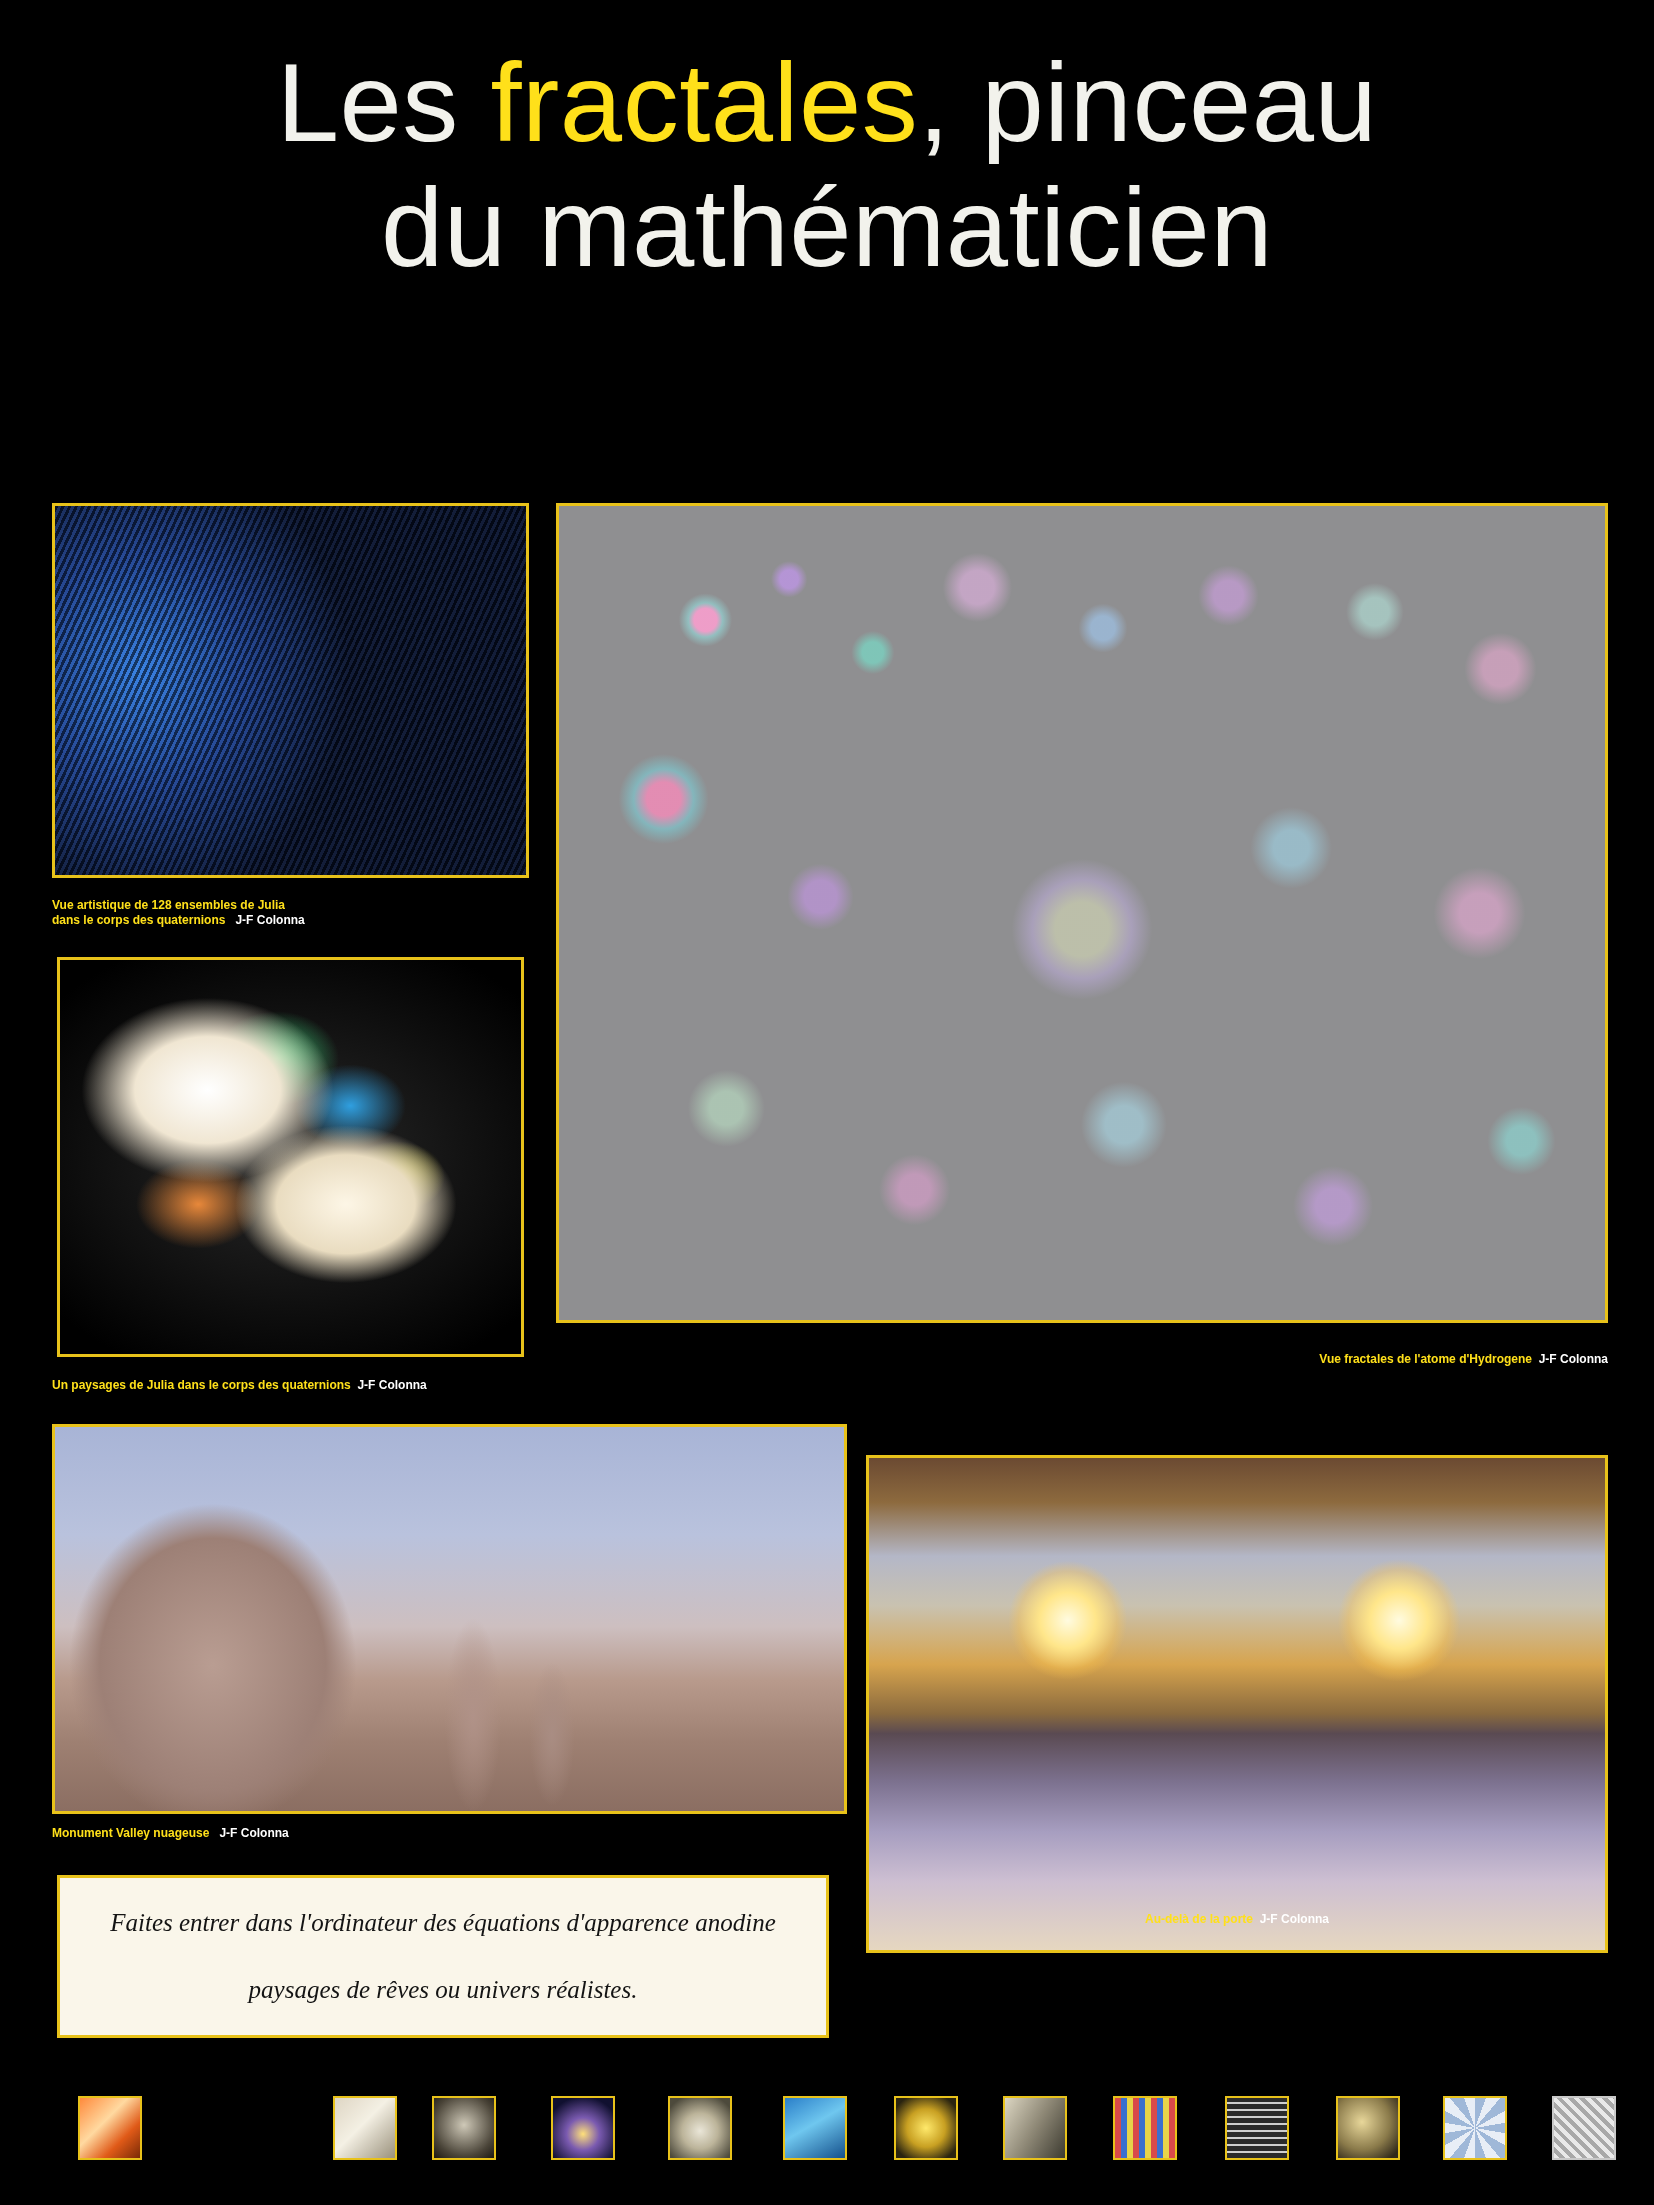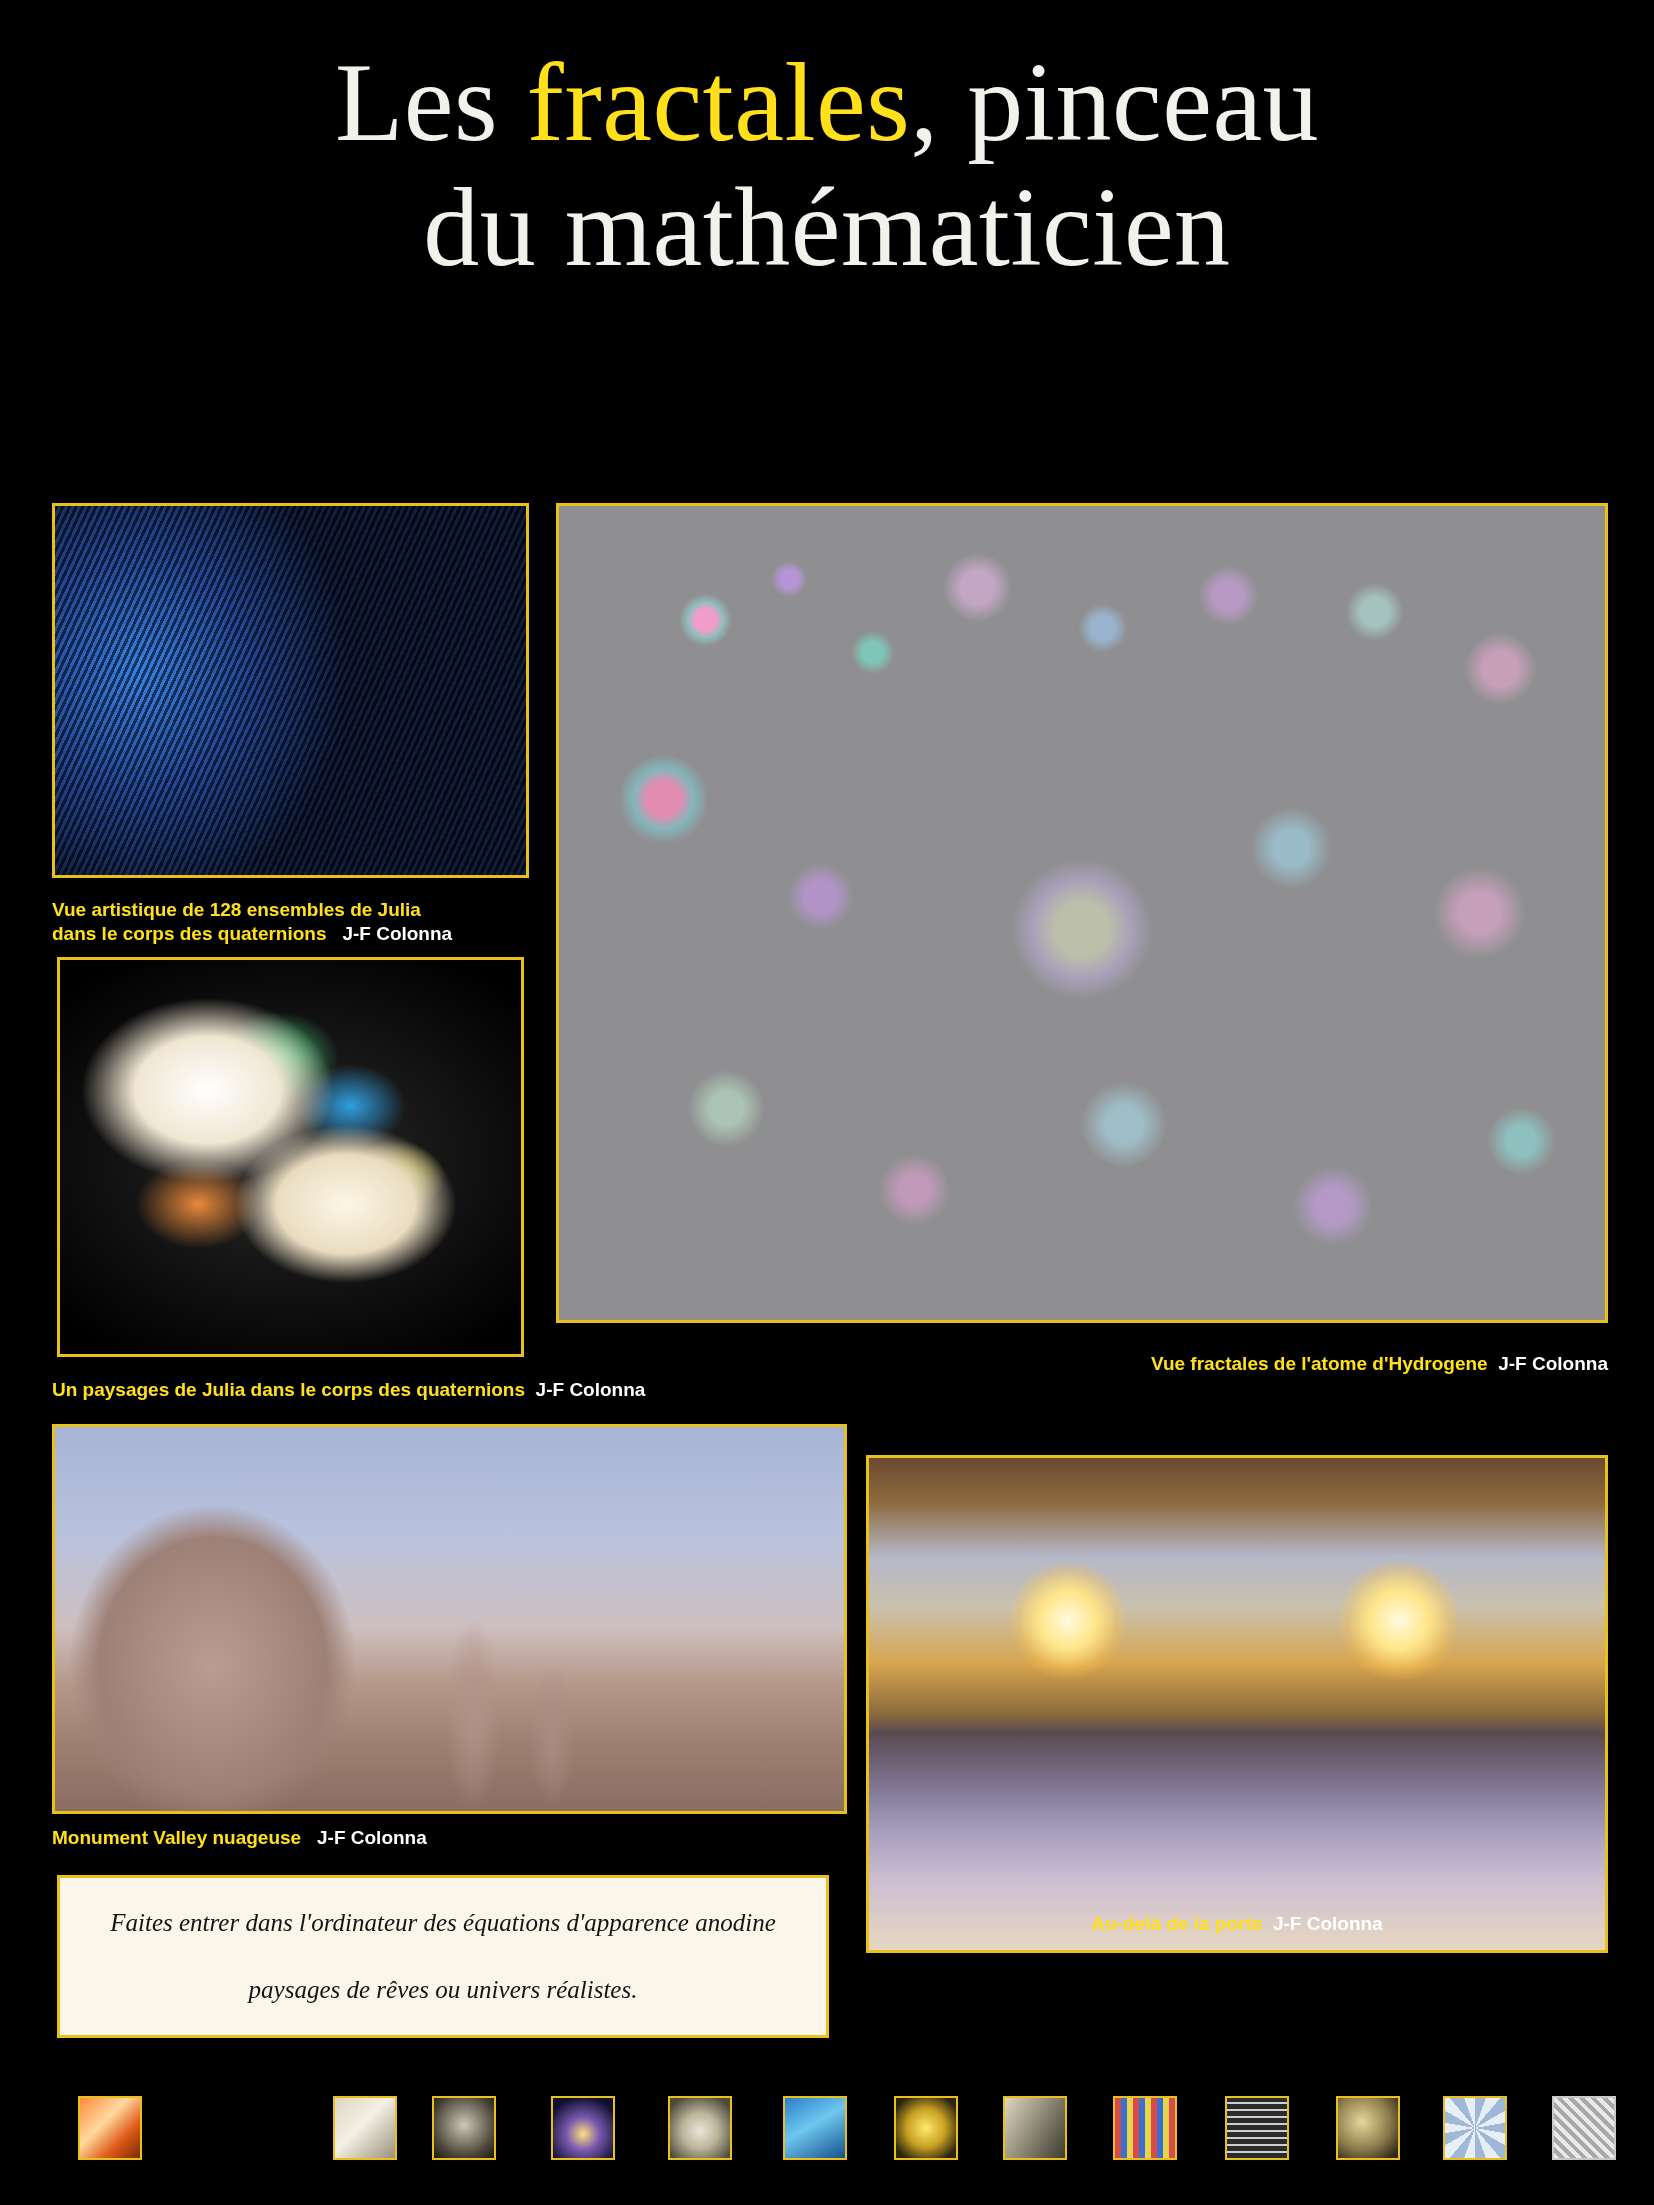--- a/index.html
+++ b/index.html
@@ -15,40 +15,40 @@
     font-family: "Liberation Sans", sans-serif;
   }
 
   
   #title {
     position: absolute;
     top: 40px;
     left: 0;
     width: 1654px;
     text-align: center;
-    font-family: Liberation Serif, serif;
+    font-family: Liberation Sans, sans-serif;
     font-size: 112px;
     line-height: 1.12;
     color: #f2f2ec;
     letter-spacing: 0.5px;
   }
   #title .hl { color: #ffe01a; }
 
   
   .figframe {
     position: absolute;
     border: 3px solid #e8c21a;
     box-sizing: border-box;
     overflow: hidden;
     background: #111;
   }
   .caption {
     position: absolute;
     color: #ffe01a;
-    font-size: 19px;
+    font-size: 12px;
     font-weight: bold;
     line-height: 1.25;
     font-family: "Liberation Sans", sans-serif;
   }
   .caption .author { color: #ffffff; }
 
   
   #fig-julia128 { left: 52px; top: 503px; width: 477px; height: 375px; }
   #cap-julia128 { left: 52px; top: 898px; width: 500px; }
 

